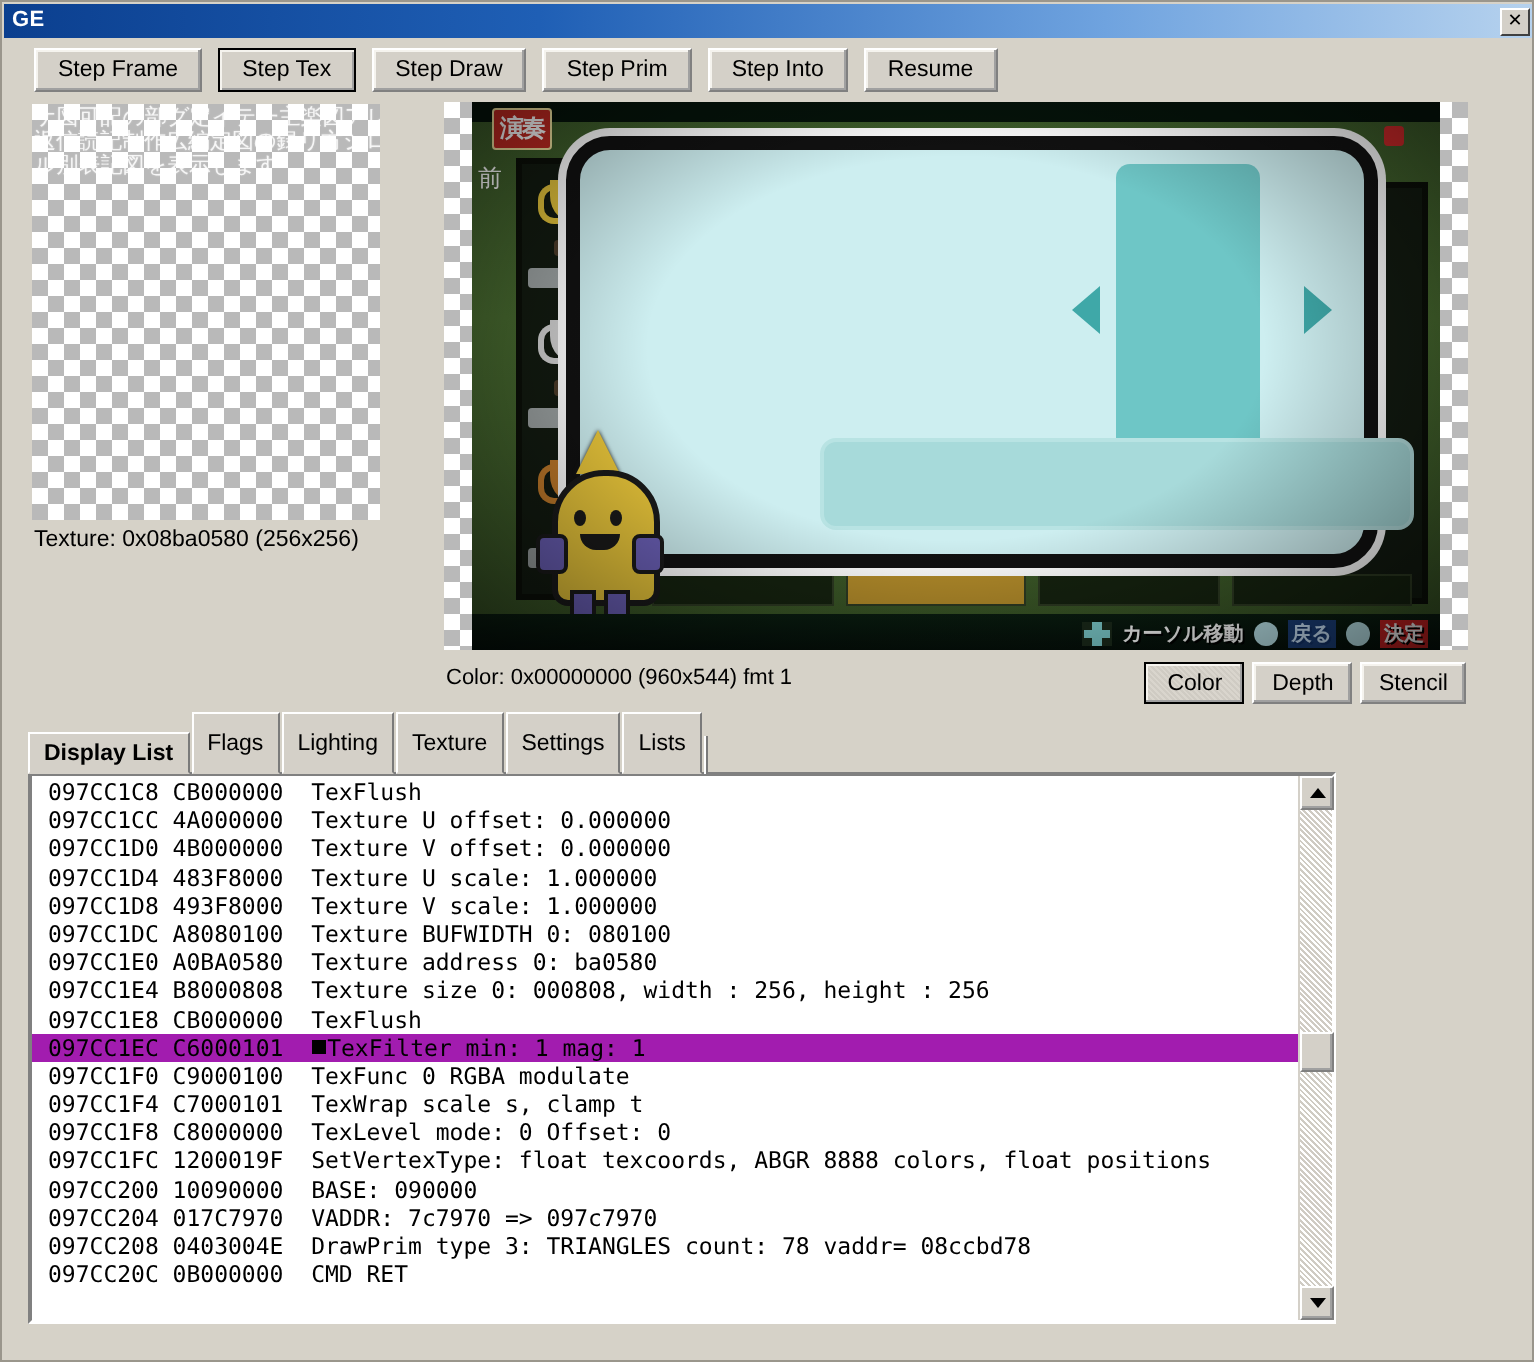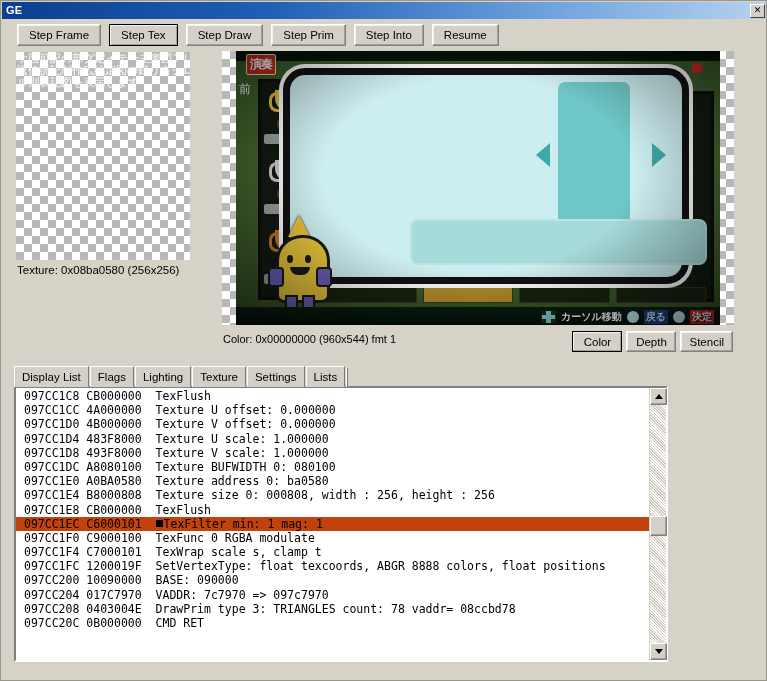--- a/index.html
+++ b/index.html
@@ -282,33 +282,33 @@
     background-image: repeating-linear-gradient(45deg,#cfcbc3 0 1px,#d9d5cd 1px 2px);
   }
 
   
   .notebook {
     position:absolute; left: 13px; top: 366px;
     width: 741px; height: 295px;
   }
   .tabrow { position:absolute; left:0; top:0; height:20px; display:flex; align-items:flex-end; z-index:3;}
   .tab {
-    height: 21px;
+    height: 31px;
     background:#d4d0c8;
     border:1px solid; border-color:#ffffff #7a7a7a #d4d0c8 #ffffff;
     font-size:11.5px; color:#000;
     padding: 0 7px;
     display:flex;align-items:center;
     cursor:pointer; box-sizing:border-box;
     margin-right:1px;
   }
   .tab.active {
     height:21px;
     background:#d4d0c8;
-    font-weight:normal;
+    font-weight:bold;
     border-bottom-color:#d4d0c8;
     z-index:4;
     position:relative; top:0px;
   }
   .tab-end {
     width: 2px; height: 19px;
     border-left:1px solid #ffffff;
     border-right:1px solid #7a7a7a;
     box-sizing:border-box;
   }
@@ -330,21 +330,21 @@
     padding-top: 1px;
     background:#fff;
     position:relative;
   }
   .row {
     white-space: pre;
     padding-left: 8px;
     color:#000;
     height: 14.2px;
   }
-  .row.selected { background:#c2410c; }
+  .row.selected { background:#a21caf; }
   .bp { display:inline-block; width:7px;height:7px;background:#000;vertical-align:middle; margin-right:1px; position:relative; top:-1px;}
 
   
   .vsb {
     width: 17px; height: 100%;
     background-image: repeating-linear-gradient(45deg,#ffffff 0 1px,#cfcbc3 1px 2px);
     background-color:#e4e1da;
     position:relative; flex:0 0 17px;
     border-left:1px solid #d4d0c8;
     box-sizing:border-box;
@@ -506,20 +506,21 @@
           <div class="row"><span>097CC1D0 4B000000  </span><span>Texture V offset: 0.000000</span></div>
           <div class="row"><span>097CC1D4 483F8000  </span><span>Texture U scale: 1.000000</span></div>
           <div class="row"><span>097CC1D8 493F8000  </span><span>Texture V scale: 1.000000</span></div>
           <div class="row"><span>097CC1DC A8080100  </span><span>Texture BUFWIDTH 0: 080100</span></div>
           <div class="row"><span>097CC1E0 A0BA0580  </span><span>Texture address 0: ba0580</span></div>
           <div class="row"><span>097CC1E4 B8000808  </span><span>Texture size 0: 000808, width : 256, height : 256</span></div>
           <div class="row"><span>097CC1E8 CB000000  </span><span>TexFlush</span></div>
           <div class="row selected"><span>097CC1EC C6000101  </span><span class="bp"></span><span>TexFilter min: 1 mag: 1</span></div>
           <div class="row"><span>097CC1F0 C9000100  </span><span>TexFunc 0 RGBA modulate</span></div>
           <div class="row"><span>097CC1F4 C7000101  </span><span>TexWrap scale s, clamp t</span></div>
+          <div class="row"><span>097CC1F8 C8000000  </span><span>TexLevel mode: 0 Offset: 0</span></div>
           <div class="row"><span>097CC1FC 1200019F  </span><span>SetVertexType: float texcoords, ABGR 8888 colors, float positions</span></div>
           <div class="row"><span>097CC200 10090000  </span><span>BASE: 090000</span></div>
           <div class="row"><span>097CC204 017C7970  </span><span>VADDR: 7c7970 =&gt; 097c7970</span></div>
           <div class="row"><span>097CC208 0403004E  </span><span>DrawPrim type 3: TRIANGLES count: 78 vaddr= 08ccbd78</span></div>
           <div class="row"><span>097CC20C 0B000000  </span><span>CMD RET</span></div>
         </div>
       <div class="vsb">
         <div class="sb-arrow up">
             <i></i>
           </div>

